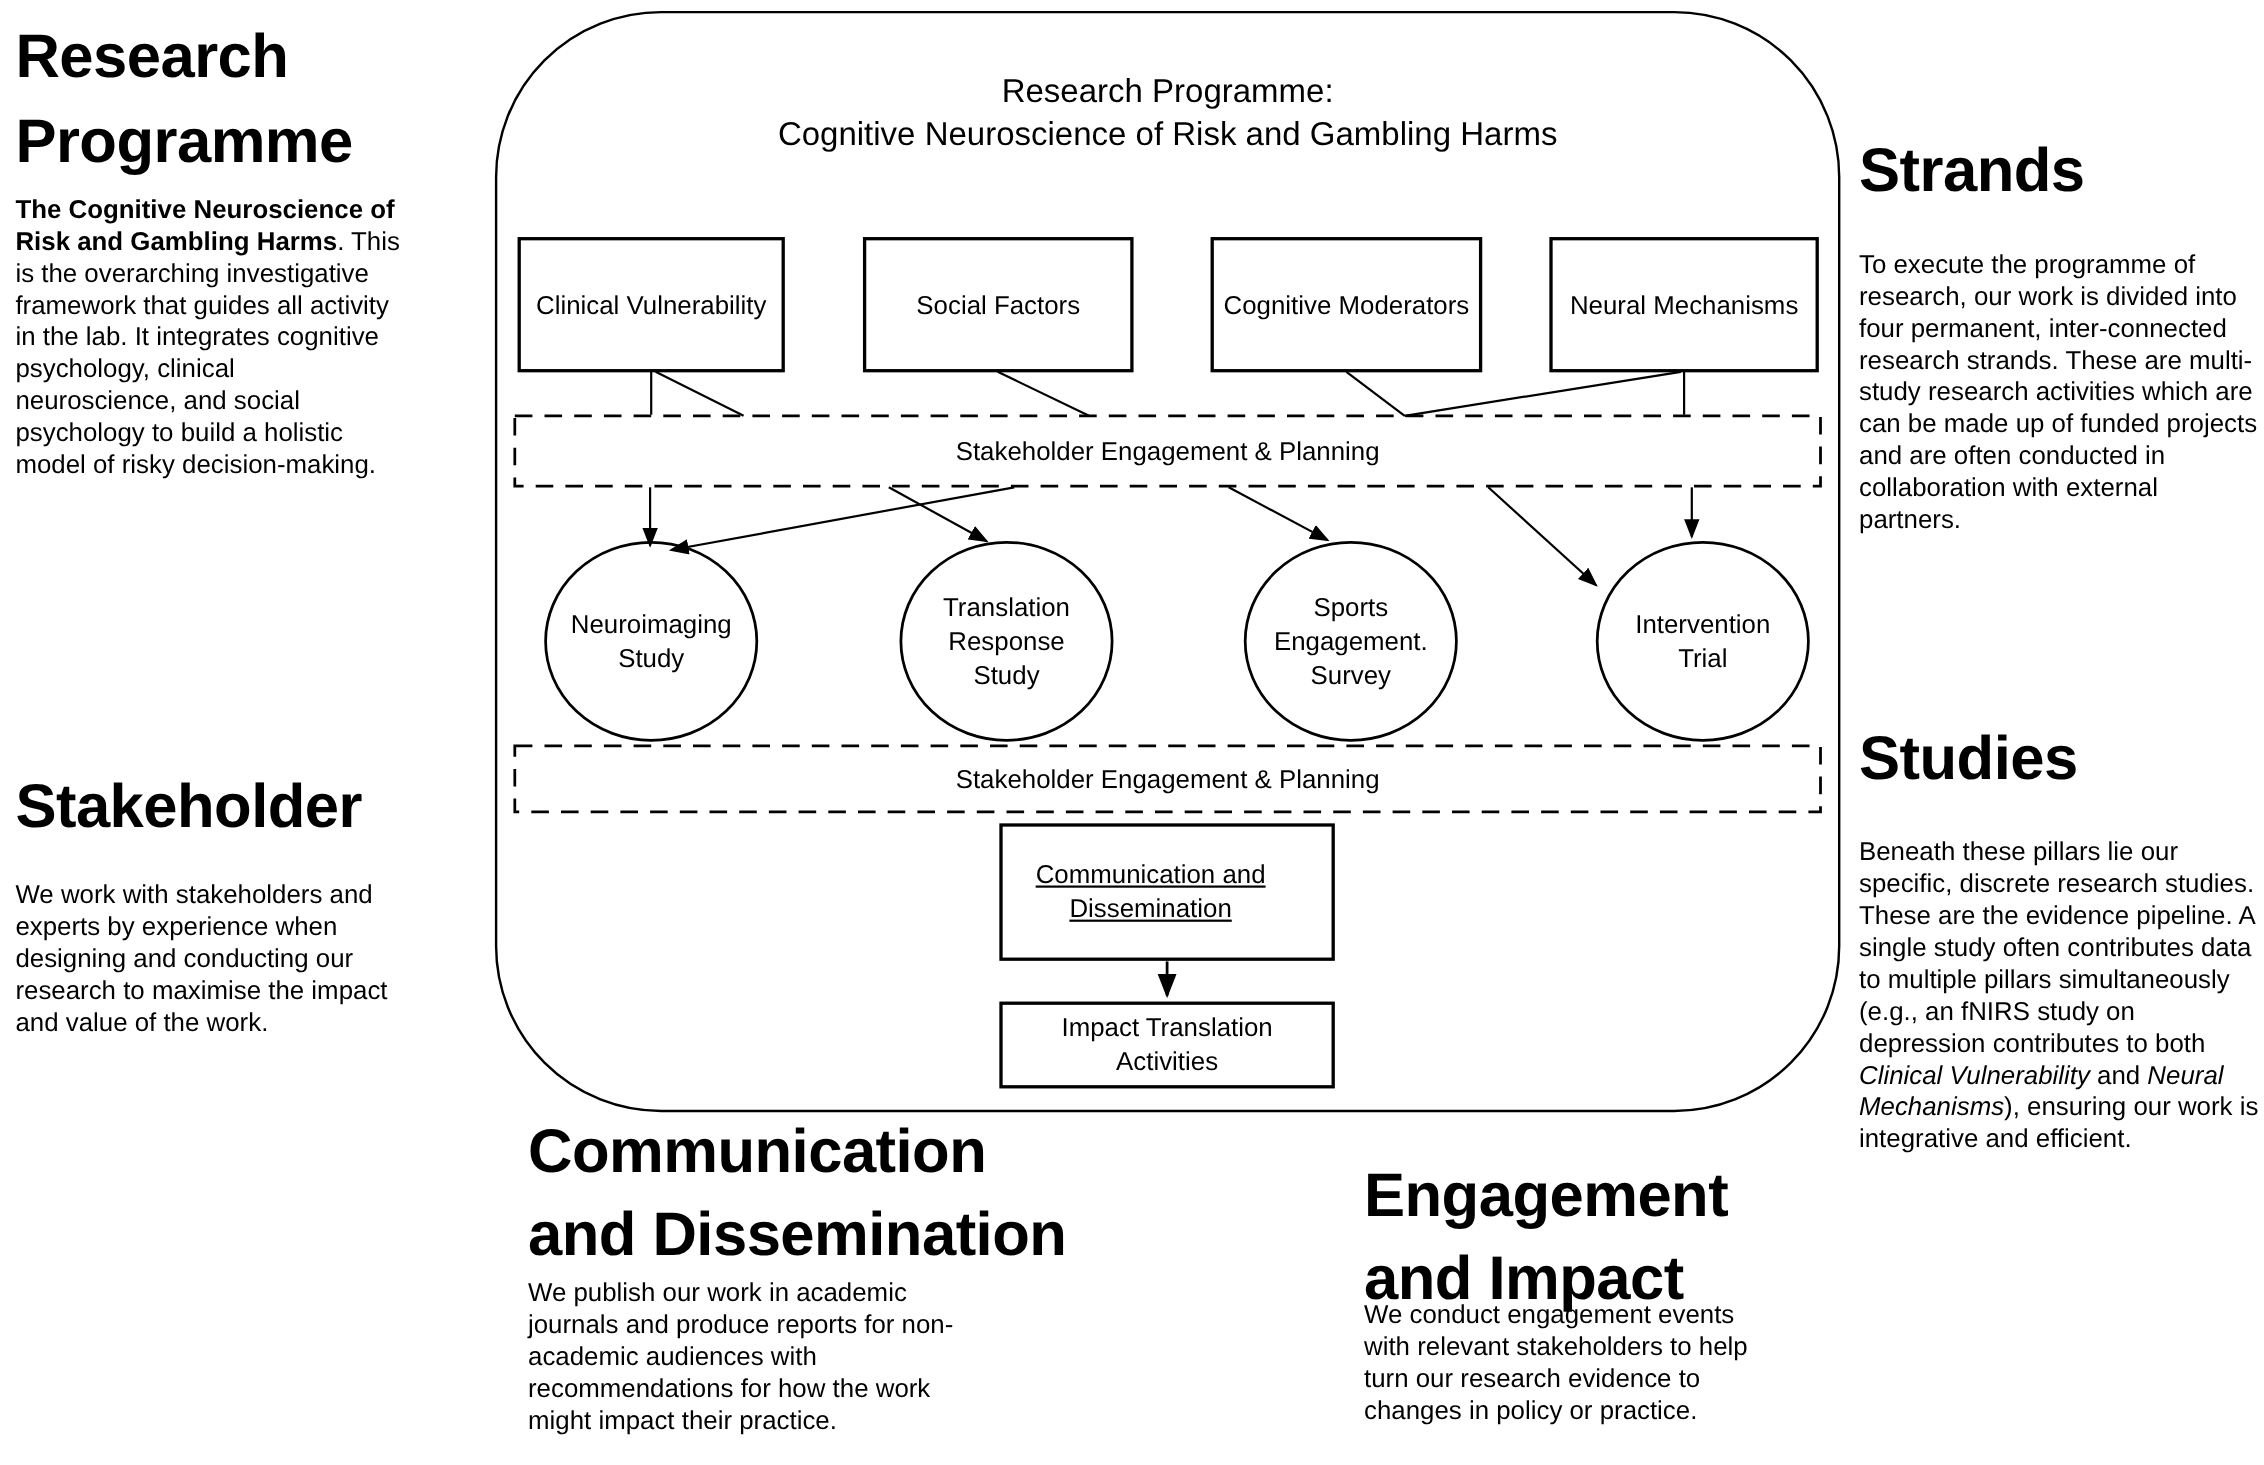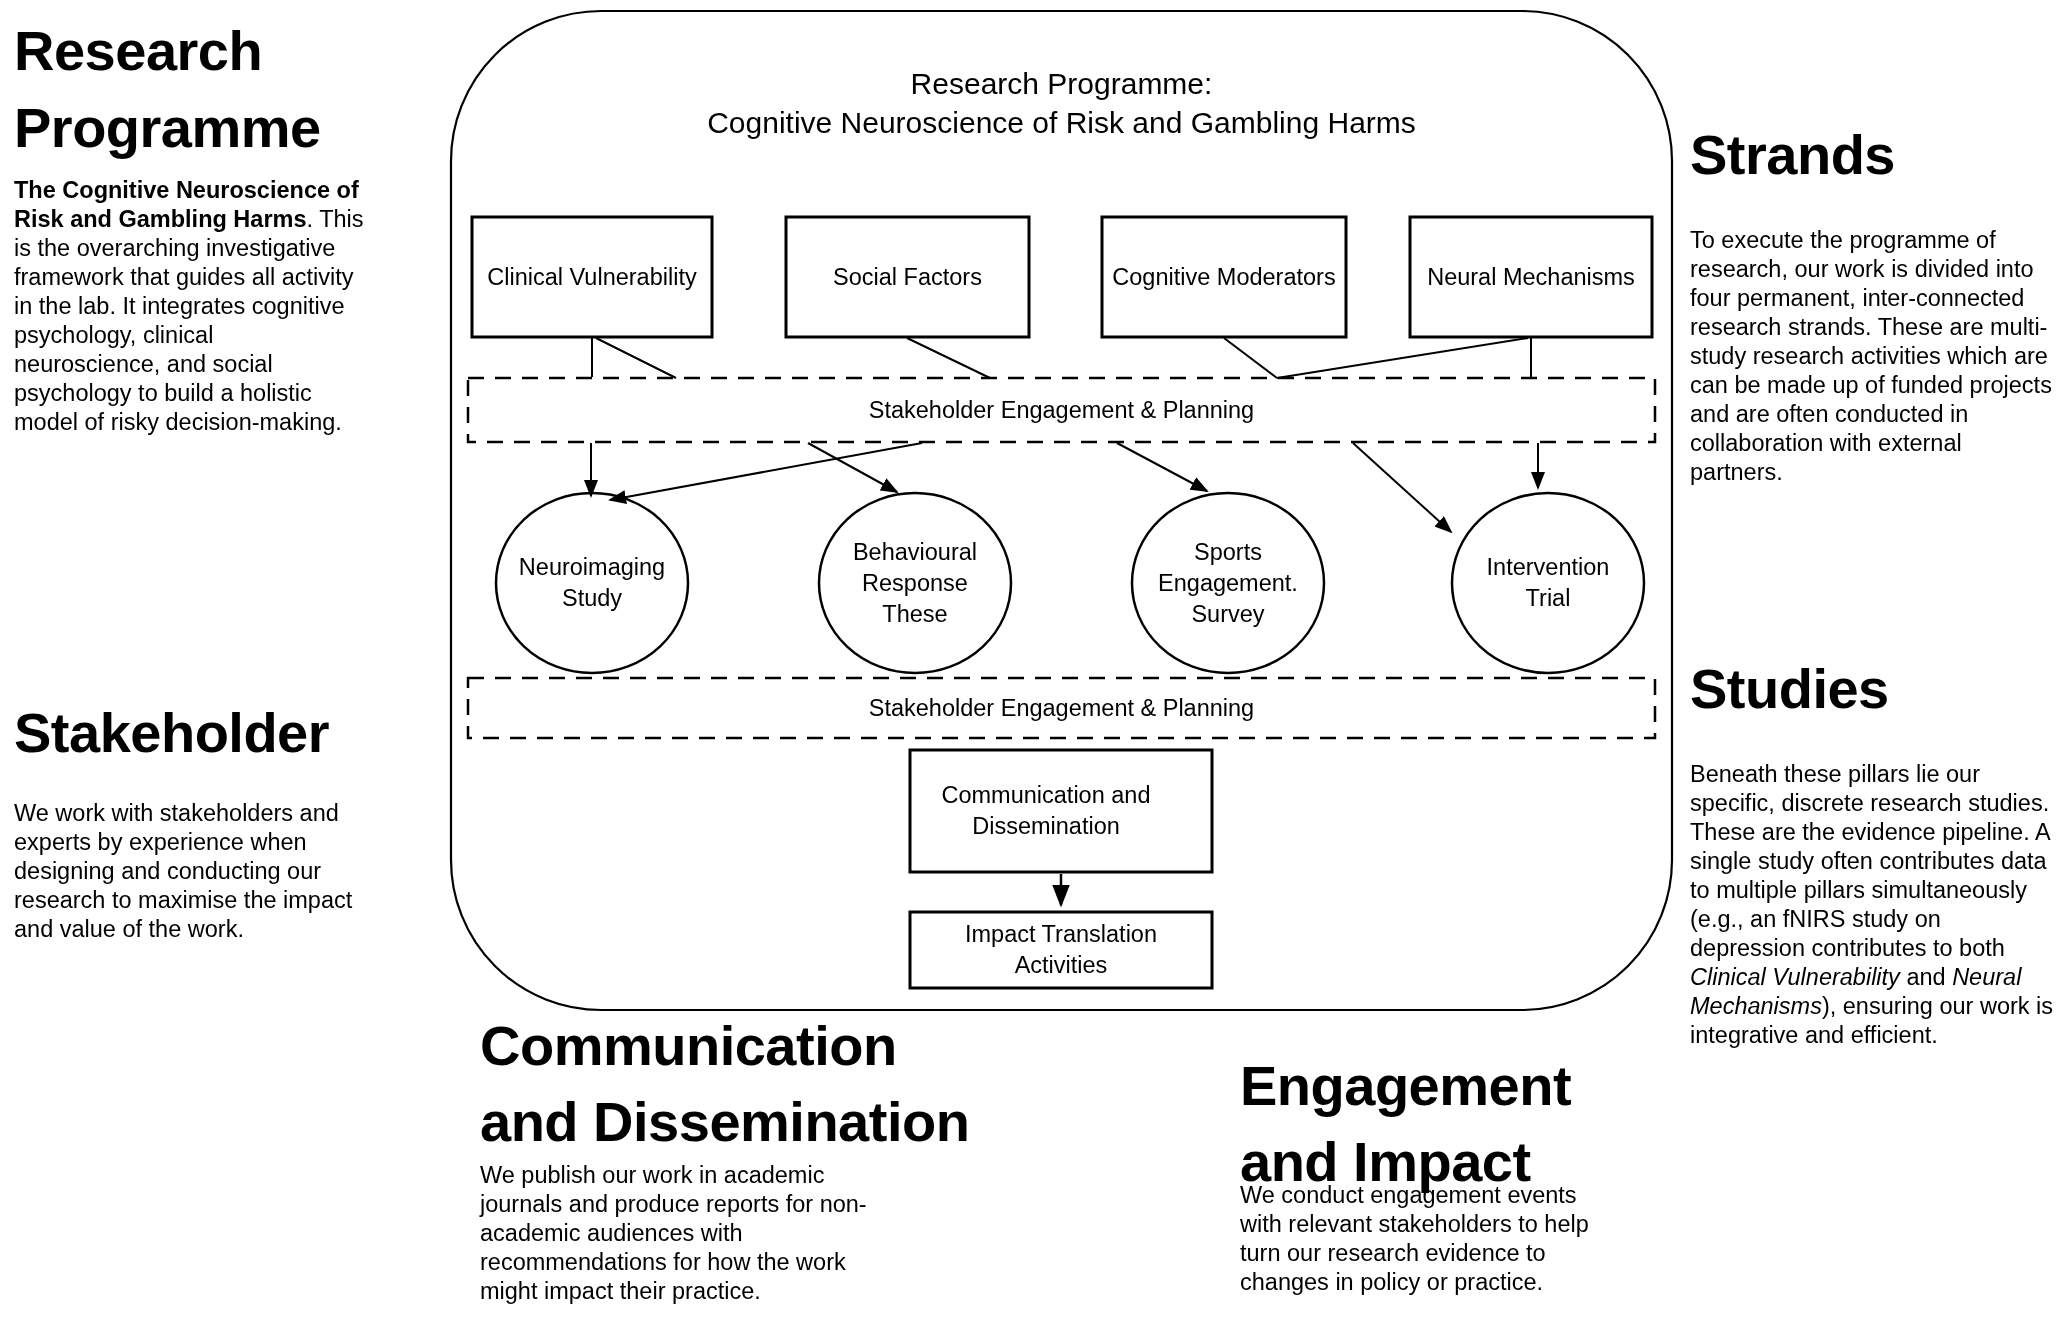--- a/index.html
+++ b/index.html
@@ -109,29 +109,29 @@
   <div class="abs txt lbl" style="left:1102px;top:217px;width:244px;height:120px;">Cognitive Moderators</div>
   <div class="abs txt lbl" style="left:1410px;top:217px;width:242px;height:120px;">Neural Mechanisms</div>
 
   <div class="abs txt lbl" style="left:468px;top:378px;width:1187px;height:64px;">Stakeholder Engagement &amp; Planning</div>
   <div class="abs txt lbl" style="left:468px;top:678px;width:1187px;height:60px;">Stakeholder Engagement &amp; Planning</div>
 
   <div class="abs txt" style="left:496px;top:493px;width:192px;height:180px;">
     <div class="lbl" style="width:150px;">Neuroimaging Study</div>
   </div>
   <div class="abs txt" style="left:819px;top:493px;width:192px;height:180px;">
-    <div class="lbl" style="width:150px;">Behavioural Response These</div>
+    <div class="lbl" style="width:150px;">Translation Response Study</div>
   </div>
   <div class="abs txt" style="left:1132px;top:493px;width:192px;height:180px;">
     <div class="lbl" style="width:150px;">Sports Engagement. Survey</div>
   </div>
   <div class="abs txt" style="left:1452px;top:493px;width:192px;height:180px;">
     <div class="lbl" style="width:150px;">Intervention Trial</div>
   </div>
 
-  <div class="abs txt" style="left:910px;top:750px;width:272px;height:122px;">
+  <div class="abs txt" style="left:910px;top:750px;width:272px;height:122px;text-decoration:underline;">
     <div class="lbl" style="width:230px;">Communication and Dissemination</div>
   </div>
   <div class="abs txt" style="left:910px;top:912px;width:302px;height:76px;">
     <div class="lbl" style="width:230px;">Impact Translation Activities</div>
   </div>
 
 </div>
 
 </body></html>

